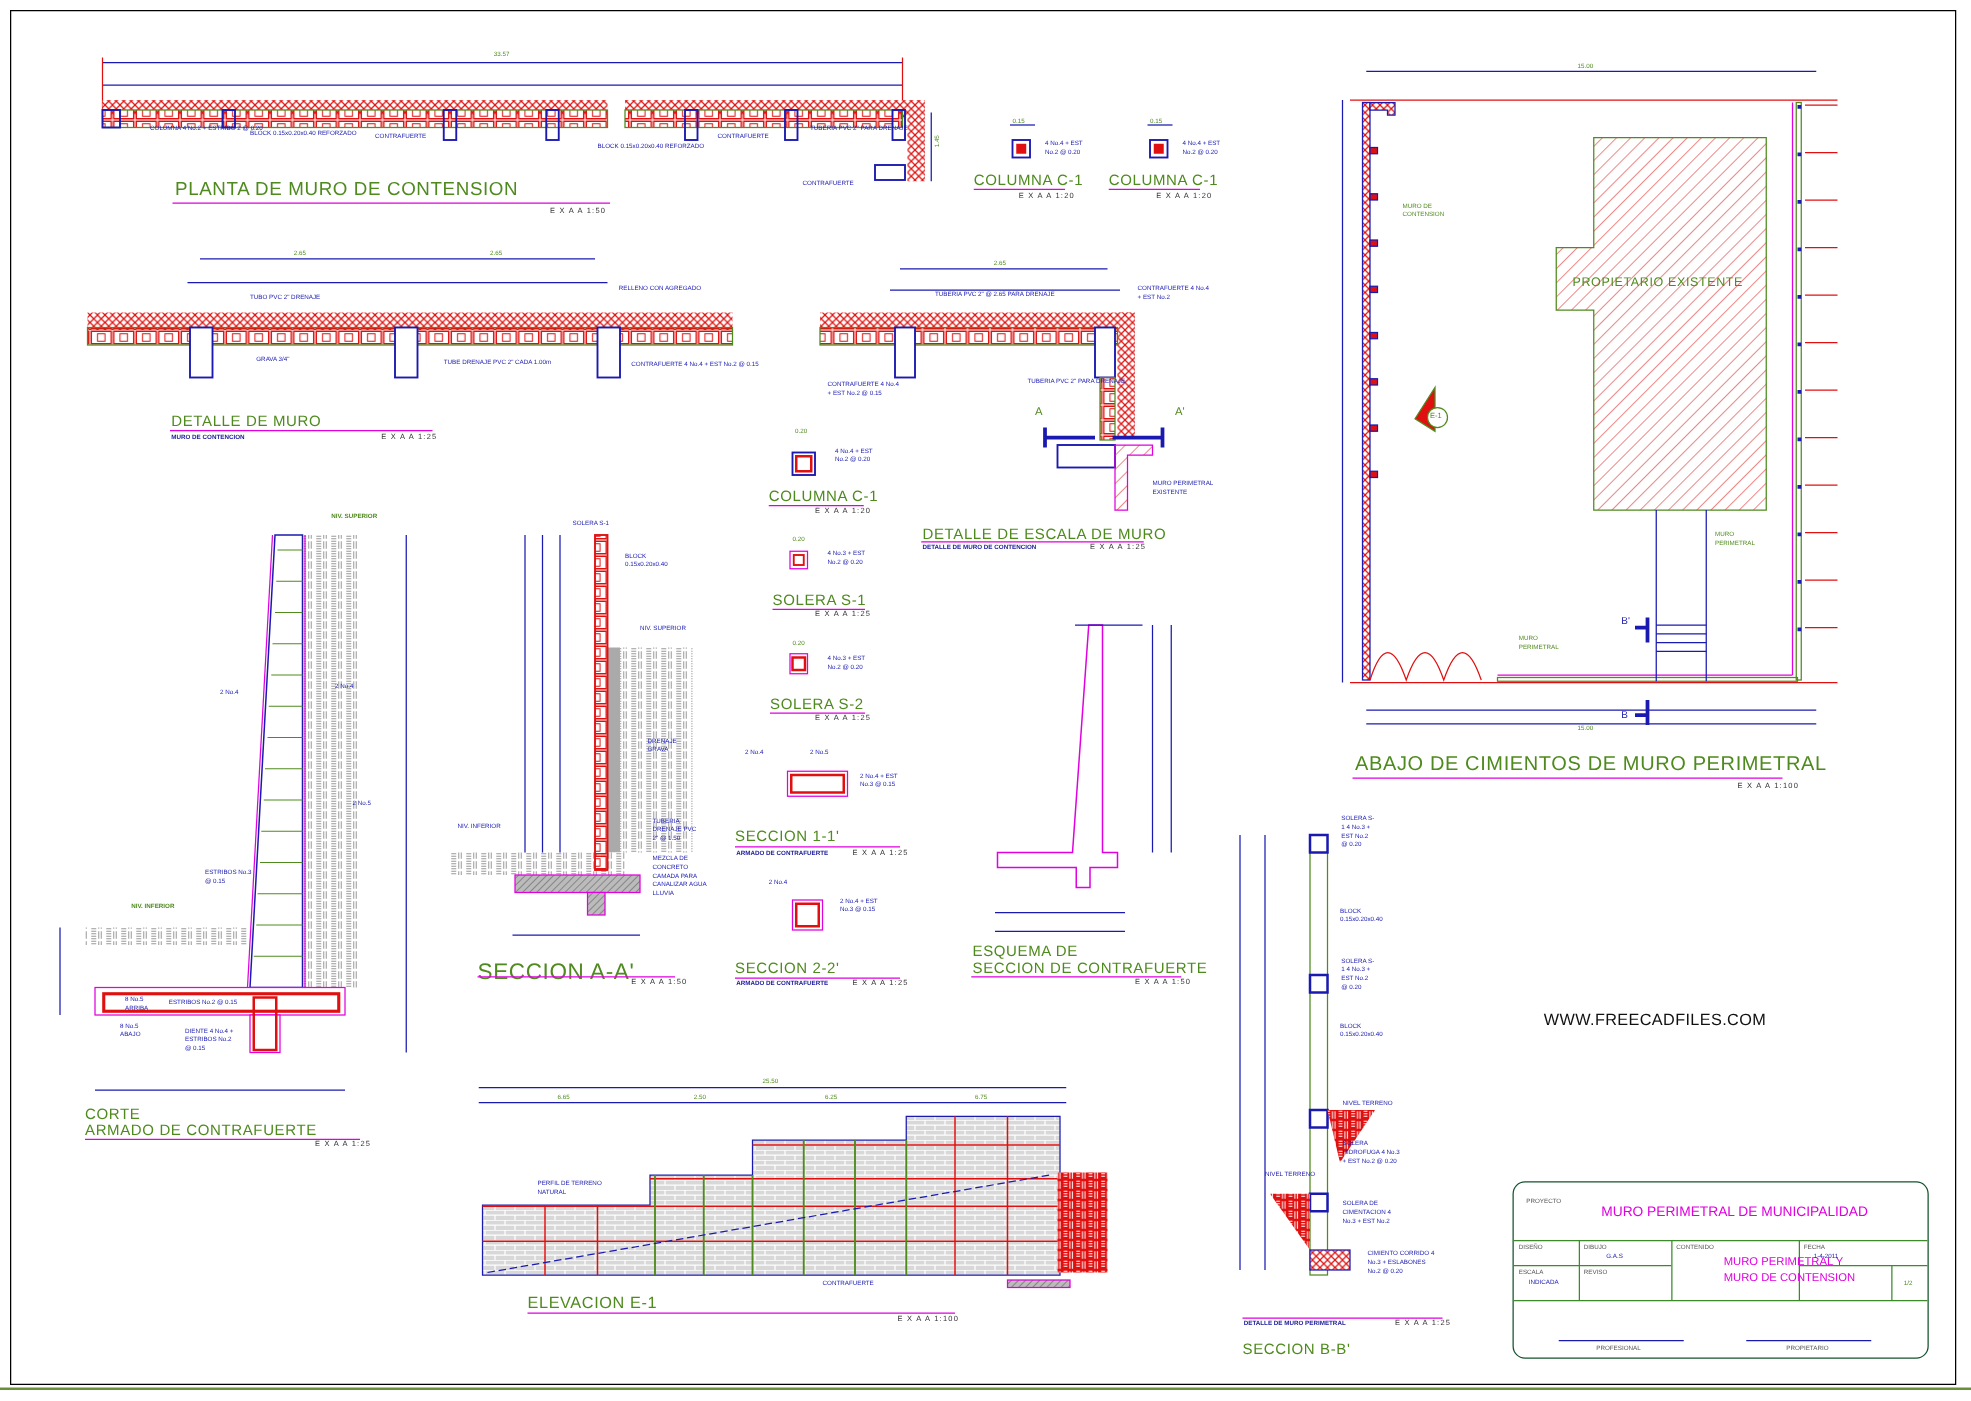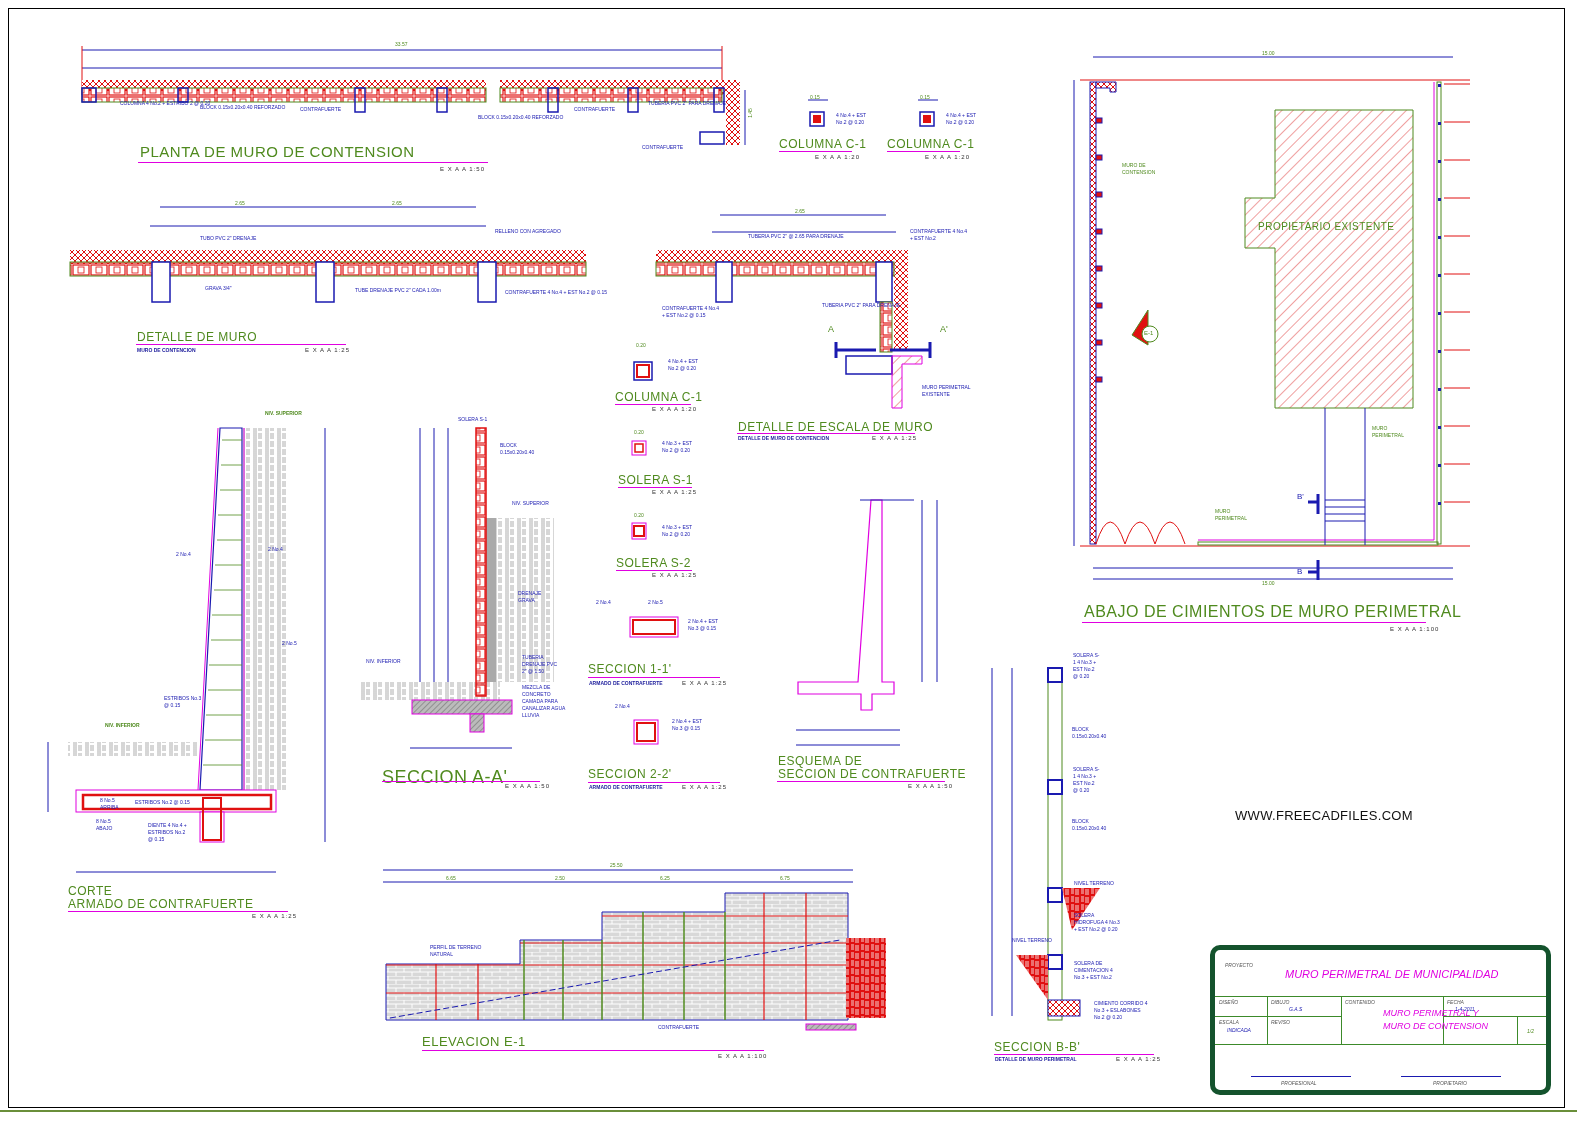--- a/index.html
+++ b/index.html
@@ -9,21 +9,21 @@
   svg.sheet{position:absolute;left:0;top:0;}
   .title{position:absolute;color:#4f8a1e;font-size:15px;letter-spacing:0.5px;white-space:nowrap;}
   .title.big{font-size:16px;}
   .uline{position:absolute;height:1px;background:#e000e0;}
   .scale{position:absolute;font-size:6px;color:#333;letter-spacing:1px;white-space:nowrap;}
   .sub{position:absolute;font-size:5px;color:#1a1a9a;white-space:nowrap;font-weight:bold;}
   .note{position:absolute;font-size:5px;color:#1a1ab0;white-space:nowrap;line-height:7px;}
   .gnote{position:absolute;font-size:5px;color:#4f8a1e;white-space:nowrap;line-height:7px;}
   .dim{position:absolute;font-size:5px;color:#4f8a1e;white-space:nowrap;}
   .website{position:absolute;left:1235px;top:808px;font-size:13px;color:#111;letter-spacing:0.3px;}
-  .tb{position:absolute;left:1210px;top:945px;width:331px;height:140px;border:5px solid #14532d;border-radius:10px;font-style:italic;}
+  .tb{position:absolute;left:1210px;top:945px;width:331px;height:140px;border:1px solid #14532d;border-radius:10px;}
   .tb .row{position:absolute;left:0;width:331px;border-top:1px solid #3c8a2a;}
   .tb .v{position:absolute;border-left:1px solid #3c8a2a;}
   .tb .lbl{position:absolute;font-size:5px;color:#555;}
   .tb .mag{position:absolute;color:#e000e0;white-space:nowrap;}
   .tb .blue{position:absolute;font-size:5px;color:#1a1ab0;}
   .tb .sig{position:absolute;height:1px;background:#1a1ab0;}
   .tb .siglbl{position:absolute;font-size:5px;color:#555;}
   .lbl-construccion{position:absolute;left:1258px;top:221px;font-size:10px;color:#4f8a1e;letter-spacing:0.5px;}
 </style>
 </head>
@@ -429,21 +429,21 @@
 
 <div class="note" style="left:1073px;top:652px;width:28px;white-space:normal;">SOLERA S-1 4 No.3 + EST No.2 @ 0.20</div>
 <div class="note" style="left:1072px;top:726px;width:44px;white-space:normal;">BLOCK 0.15x0.20x0.40</div>
 <div class="note" style="left:1073px;top:766px;width:28px;white-space:normal;">SOLERA S-1 4 No.3 + EST No.2 @ 0.20</div>
 <div class="note" style="left:1072px;top:818px;width:44px;white-space:normal;">BLOCK 0.15x0.20x0.40</div>
 <div class="note" style="left:1074px;top:880px;">NIVEL TERRENO</div>
 <div class="note" style="left:1074px;top:912px;width:46px;white-space:normal;">SOLERA HIDROFUGA 4 No.3 + EST No.2 @ 0.20</div>
 <div class="note" style="left:1012px;top:937px;">NIVEL TERRENO</div>
 <div class="note" style="left:1074px;top:960px;width:46px;white-space:normal;">SOLERA DE CIMENTACION 4 No.3 + EST No.2</div>
 <div class="note" style="left:1094px;top:1000px;width:58px;white-space:normal;">CIMIENTO CORRIDO 4 No.3 + ESLABONES No.2 @ 0.20</div>
-<div class="title" style="left:994px;top:1040px;font-size:12px;">SECCION B-B'</div>
+<div class="title" style="left:994px;top:1072px;font-size:12px;">SECCION B-B'</div>
 <div class="uline" style="left:994px;top:1054px;width:160px;"></div>
 <div class="sub" style="left:995px;top:1056px;">DETALLE DE MURO PERIMETRAL</div>
 <div class="scale" style="left:1116px;top:1056px;">E X A A 1:25</div>
 
 <div class="dim" style="left:1262px;top:50px;">15.00</div>
 <div class="dim" style="left:1262px;top:580px;">15.00</div>
 <div class="lbl-construccion">PROPIETARIO EXISTENTE</div>
 <div class="gnote" style="left:1122px;top:162px;width:58px;white-space:normal;">MURO DE CONTENSION</div>
 <div class="gnote" style="left:1372px;top:425px;width:40px;white-space:normal;">MURO PERIMETRAL</div>
 <div class="gnote" style="left:1215px;top:508px;width:40px;white-space:normal;">MURO PERIMETRAL</div>

